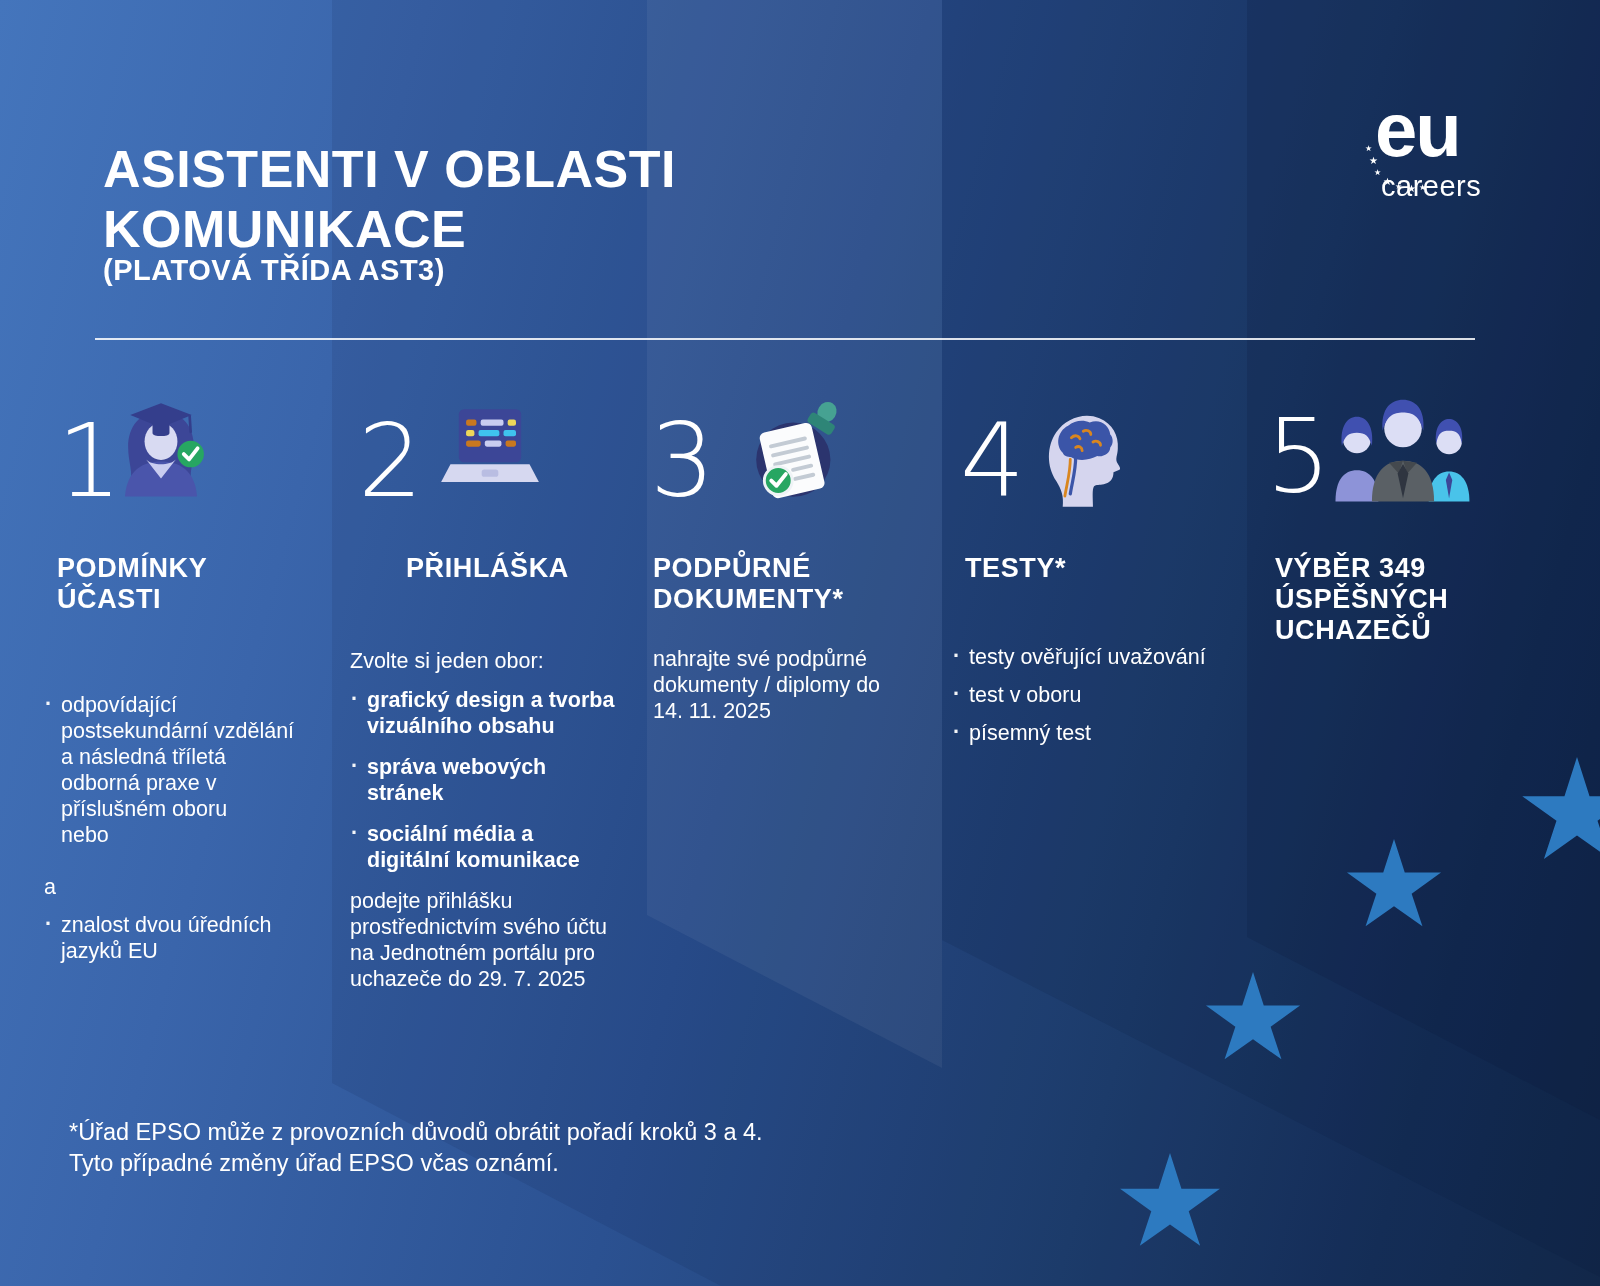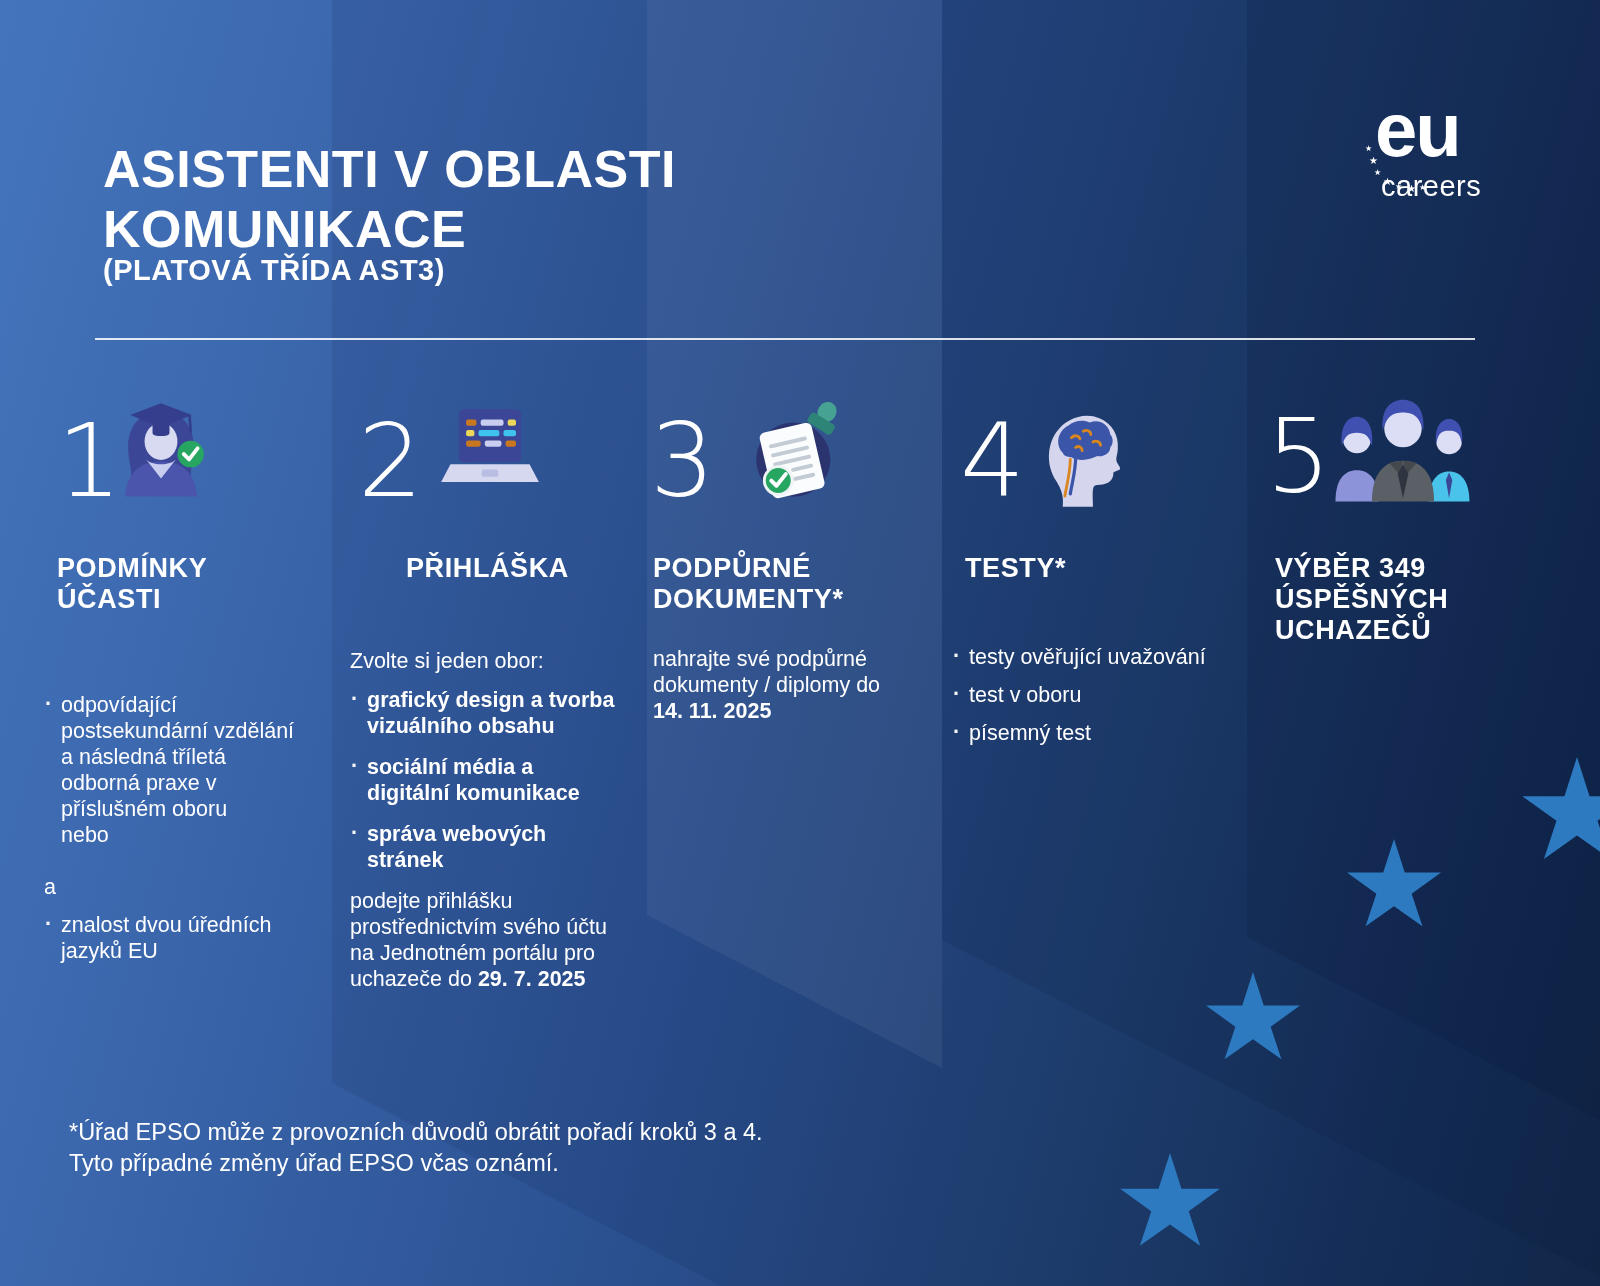--- a/index.html
+++ b/index.html
@@ -48,21 +48,21 @@
   .icon{position:absolute;}
   .icon1{left:108px;top:398px;width:106px;height:108px;}
   .icon2{left:436px;top:404px;width:108px;height:104px;}
   .icon3{left:733px;top:396px;width:116px;height:118px;}
   .icon4{left:1026px;top:400px;width:108px;height:110px;}
   .icon5{left:1328px;top:394px;width:150px;height:112px;}
   .heading{position:absolute;top:531px;font-size:27px;line-height:31px;font-weight:700;letter-spacing:.6px;}
   .h1c{left:57px;width:225px;} .h2c{left:363px;width:240px;margin-left:43px;} .h3c{left:653px;width:245px;}
   .h4c{left:965px;width:245px;} .h5c{left:1275px;width:235px;}
   .body{position:absolute;font-size:21.5px;line-height:26px;}
-  .body b{font-weight:700;}
+  .body b{font-weight:400;}
   .bd1{left:44px;top:692px;width:252px;}
   .bd2{left:350px;top:648px;width:268px;}
   .bd3{left:653px;top:646px;width:252px;}
   .bd4{left:952px;top:644px;width:300px;}
   ul.blist{list-style:none;margin:0;padding:0;}
   ul.blist li{position:relative;padding-left:17px;margin:0 0 14px 0;}
   ul.blist li::before{content:"·";position:absolute;left:1px;top:-1px;font-weight:700;opacity:.95;}
   ul.blist li.nomark::before{content:"";}
   ul.blist li.flush{padding-left:0;}
   ul.blist li.conn-a{margin-top:26px;margin-bottom:12px;}
@@ -192,22 +192,22 @@
       <li class="nomark" style="margin-top:-14px;">nebo</li>
       <li class="nomark flush conn-a">a</li>
       <li>znalost dvou úředních jazyků EU</li>
     </ul>
   </div>
 
   <div class="body bd2">
     <p class="intro para">Zvolte si jeden obor:</p>
     <ul class="blist">
       <li>grafický design a tvorba vizuálního obsahu</li>
+      <li>správa webových stránek</li>
       <li>sociální média a digitální komunikace</li>
-      <li>správa webových stránek</li>
     </ul>
     <p class="outro para"><span>podejte přihlášku prostřednictvím svého účtu na Jednotném portálu pro uchazeče do </span><b>29. 7. 2025</b></p>
   </div>
 
   <div class="body bd3">
     <p class="para"><span>nahrajte své podpůrné dokumenty / diplomy do </span><b>14. 11. 2025</b></p>
   </div>
 
   <div class="body bd4">
     <ul class="blist">

